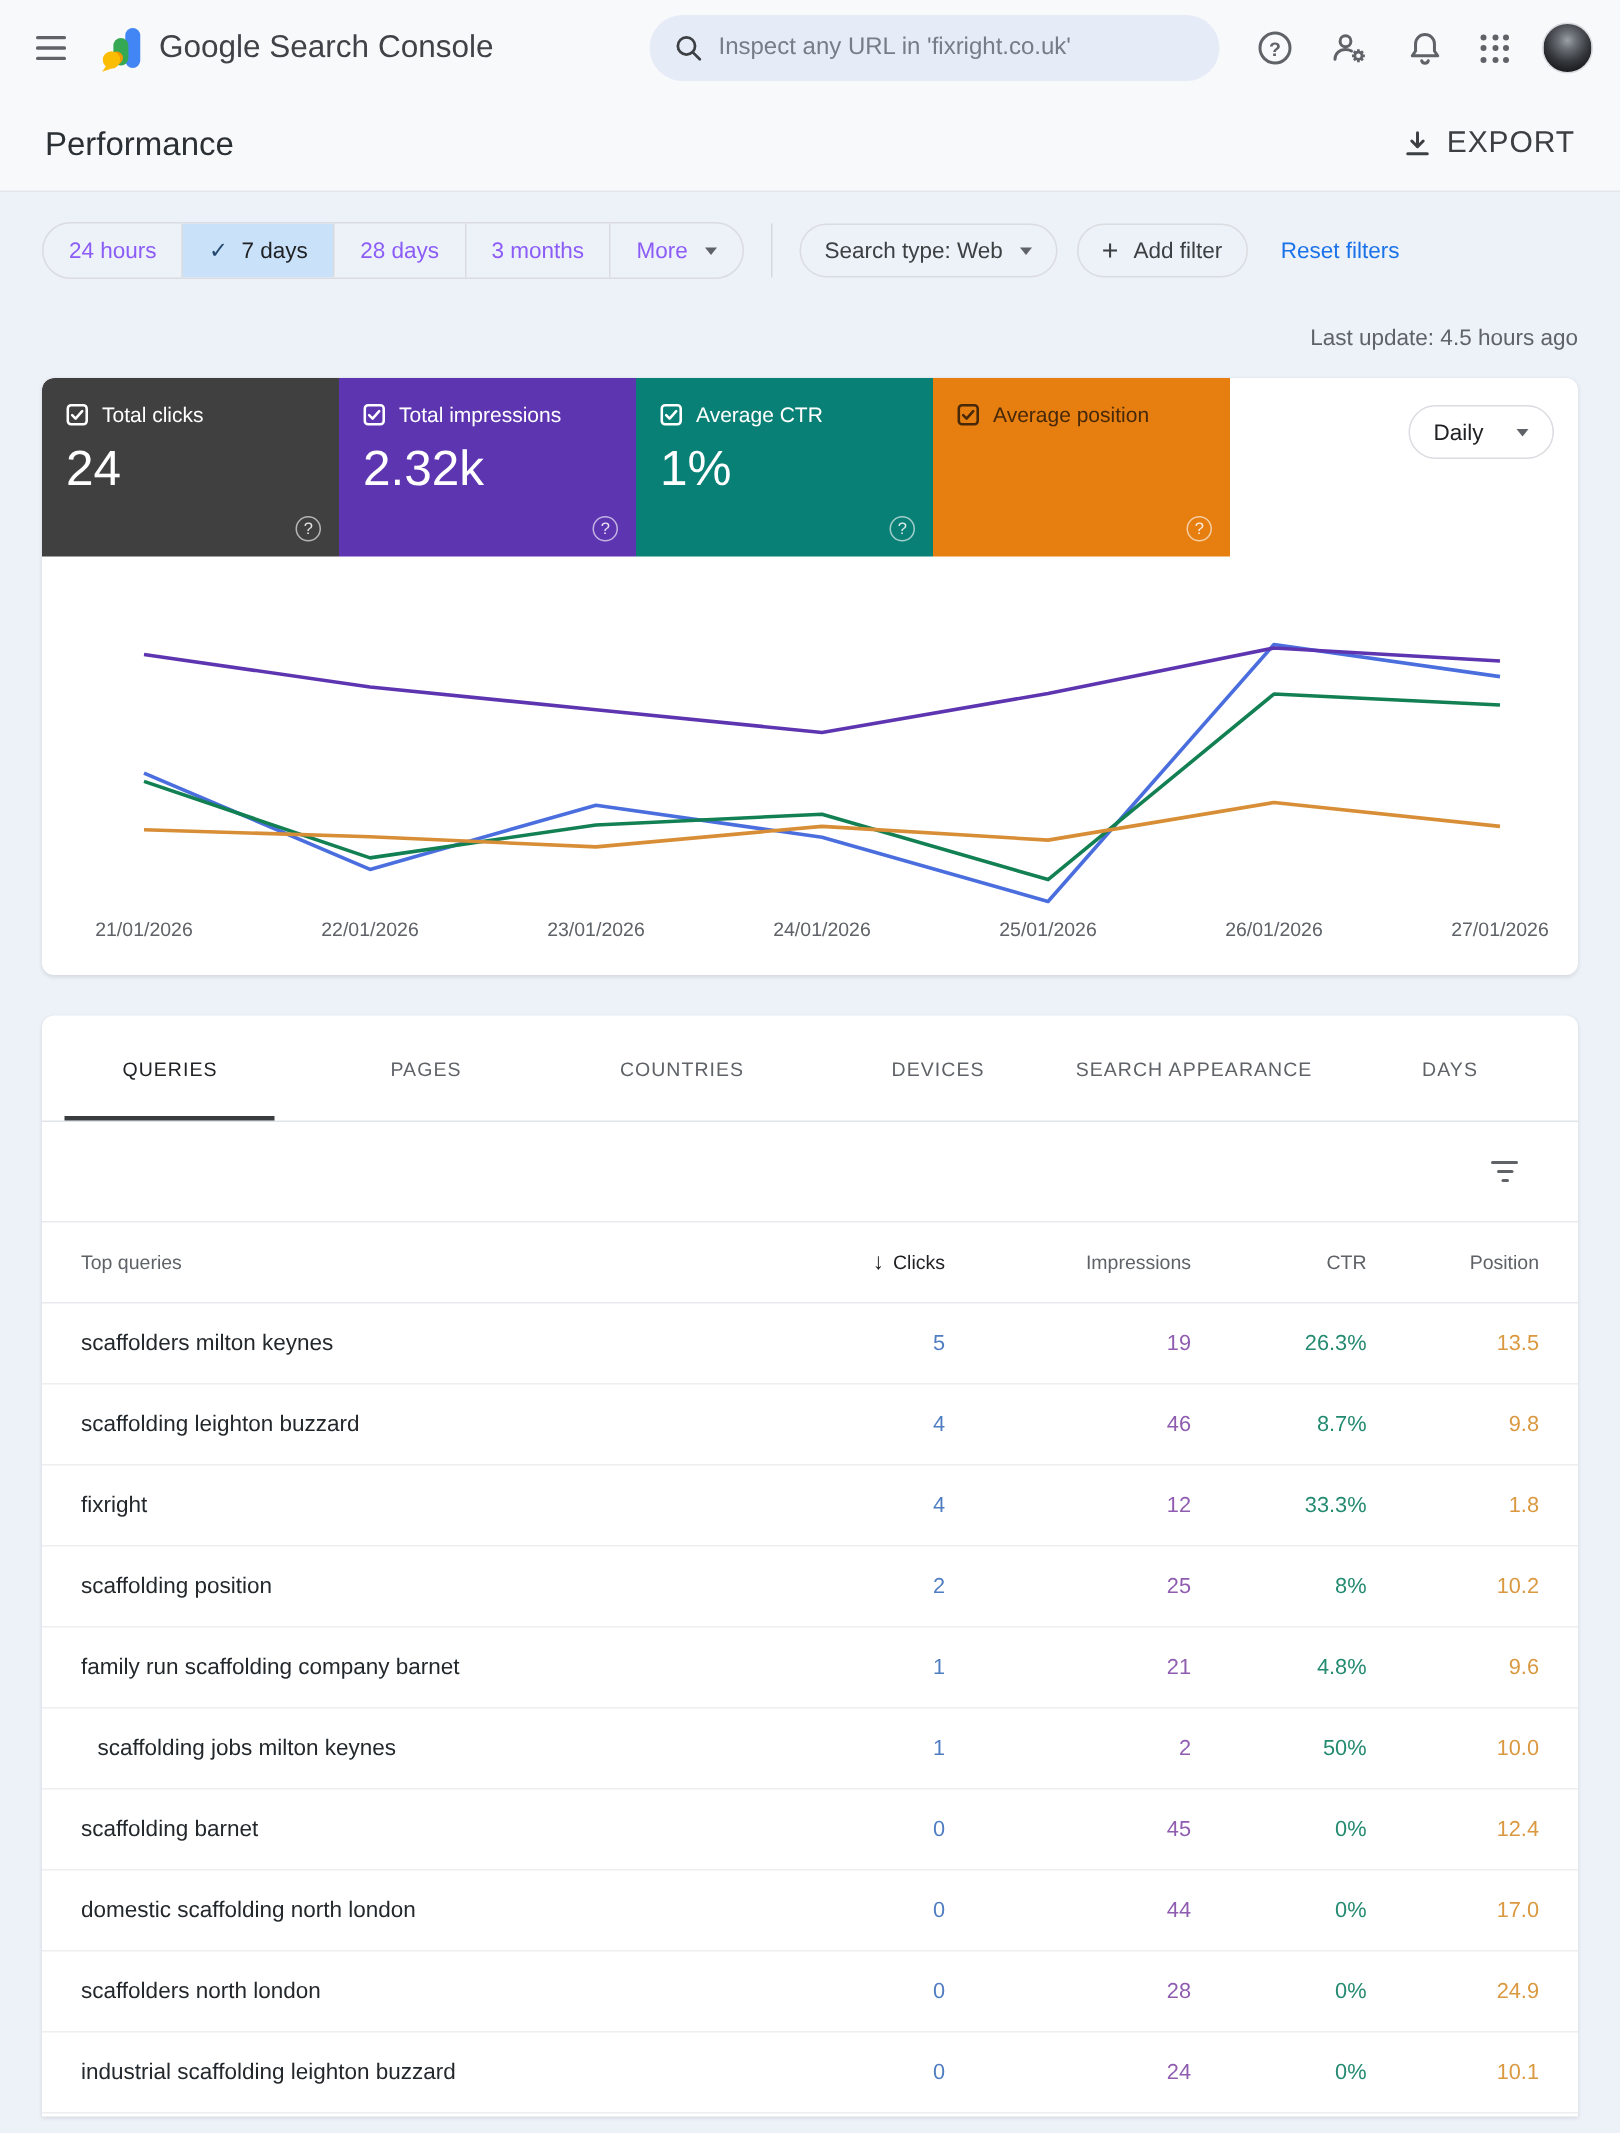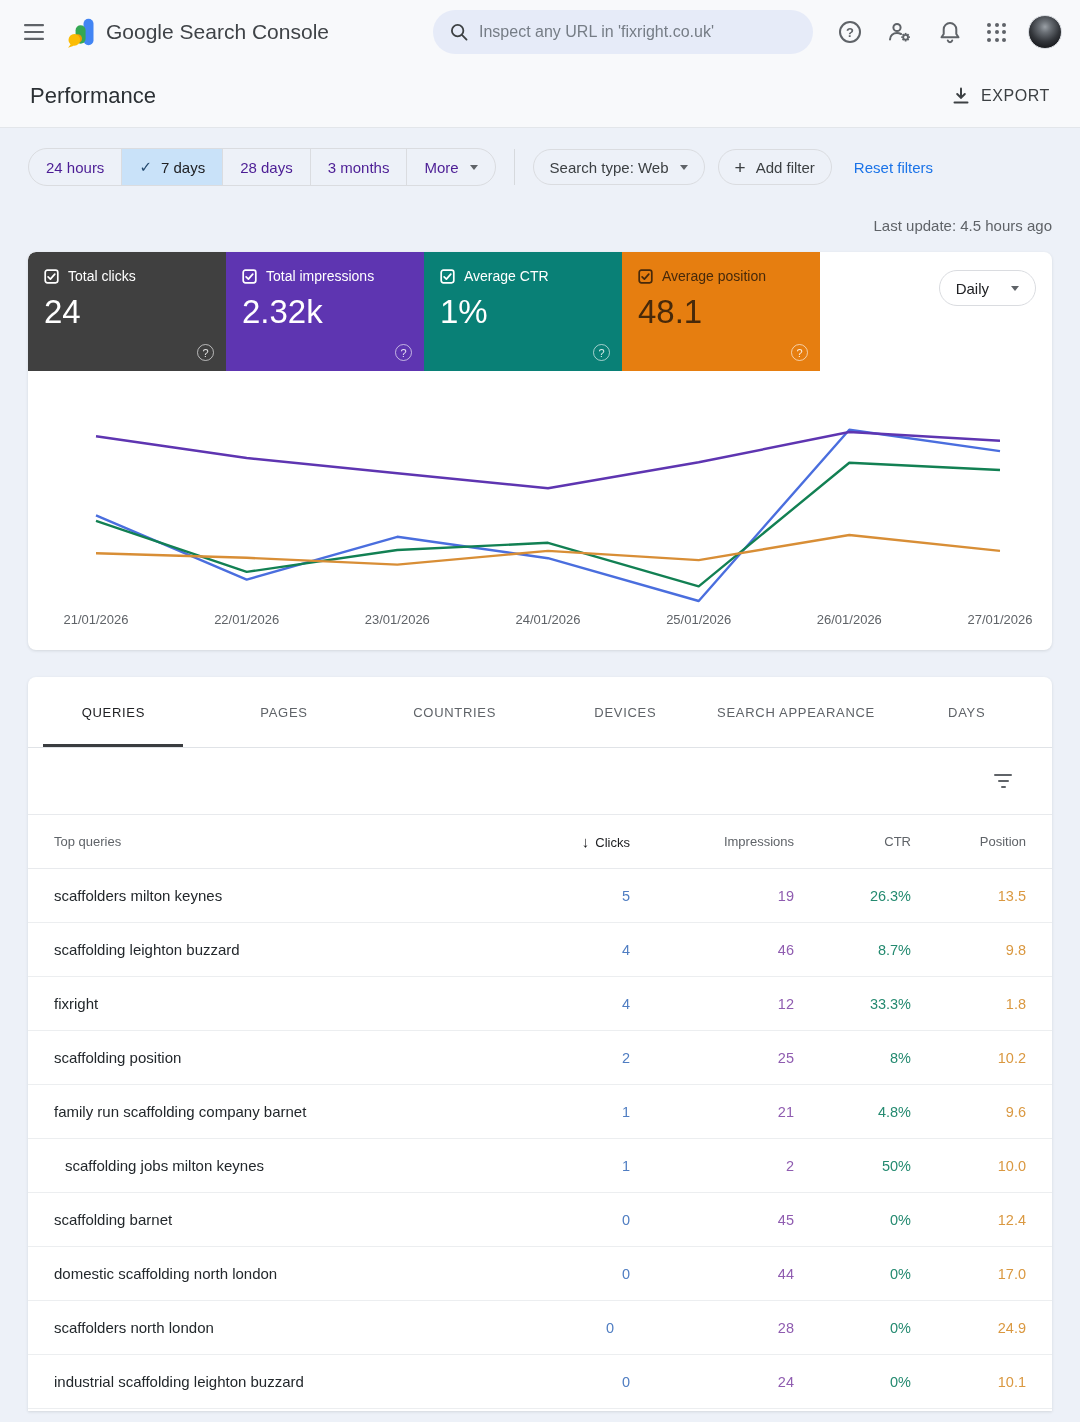--- a/index.html
+++ b/index.html
@@ -24,27 +24,27 @@
   .help-circle { width:22px; height:22px; border:2px solid #5f6368; border-radius:50%; font-size:13px; font-weight:bold; display:flex; align-items:center; justify-content:center; }
   .grid-dots { display:grid; grid-template-columns:repeat(3,4px); gap:3.5px; }
   .grid-dots i { width:4px; height:4px; border-radius:50%; background:#5f6368; }
   .avatar { width:34px; height:34px; border-radius:50%; margin-left:22px; cursor:pointer;
     background: radial-gradient(circle at 50% 34%, #9aa0a6 0%, #6a6f75 22%, #33363b 55%, #141518 85%); border:1px solid #d7dadf; }
 
   
   .page-header { height:64px; background:#f8f9fb; border-bottom:1px solid #e3e6ea; display:flex; align-items:center; padding:0 30px; }
   .page-title { font-size:22px; font-weight:500; color:#2b3034; }
   .export-btn { margin-left:auto; display:flex; align-items:center; gap:10px; background:none; border:none; cursor:pointer;
-    font-family:inherit; font-size:16px; font-weight:500; letter-spacing:.6px; color:#3c4043; }
+    font-family:inherit; font-size:20px; font-weight:500; letter-spacing:.6px; color:#3c4043; }
 
   
   .content { padding:0 28px; }
   .filters-row { margin-top:20px; display:flex; align-items:center; }
   .seg-group { display:inline-flex; border:1px solid #dadce0; border-radius:19px; overflow:hidden; background:transparent; }
-  .chip-seg { display:flex; align-items:center; height:36px; padding:0 17px; font-family:inherit; font-size:15px; color:#4c1d95;
+  .chip-seg { display:flex; align-items:center; height:36px; padding:0 17px; font-family:inherit; font-size:15px; color:#8b5cf6;
     background:transparent; border:none; border-left:1px solid #dadce0; cursor:pointer; white-space:nowrap; }
   .chip-seg:first-child { border-left:none; }
   .chip-seg.selected { background:#c9e2f9; color:#202124; }
   .chip-seg .check { margin-right:9px; color:#23486e; font-size:15px; }
   .caret { width:0; height:0; border-left:4.5px solid transparent; border-right:4.5px solid transparent; border-top:5.5px solid #5f6368; margin-left:11px; }
   .v-divider { width:1px; height:36px; background:#d6d9dd; margin:0 18px; }
   .pill-btn { display:flex; align-items:center; height:36px; padding:0 16px; border:1px solid #dadce0; border-radius:19px;
     background:transparent; font-family:inherit; font-size:15px; color:#3c4043; cursor:pointer; white-space:nowrap; }
   .pill-btn .plus { font-size:19px; color:#3c4043; margin-right:10px; line-height:1; }
   .reset-link { margin-left:22px; background:none; border:none; font-family:inherit; font-size:15px; color:#1a73e8; cursor:pointer; }
@@ -247,21 +247,20 @@
             <span class="metric-help">?</span>
           </div>
           <div class="metric-card" style="background: rgb(230, 126, 16); color: rgb(71, 41, 10);">
             <div class="metric-label">
               <svg width="15" height="15" viewBox="0 0 15 15">
                 <rect x="1.2" y="1.2" width="12.6" height="12.6" rx="2.2" fill="none" stroke="#47290a" stroke-width="1.7"></rect>
                 <path d="M4.1 7.8 l2.3 2.3 4.4-5" fill="none" stroke="#47290a" stroke-width="1.7" stroke-linecap="round" stroke-linejoin="round"></path>
               </svg>
               <span>Average position</span>
             </div>
-            <div class="metric-value">48.1</div>
             <span class="metric-help">?</span>
           </div>
         </div>
       <button class="interval-btn">
         <span>Daily</span>
         <span class="caret"></span>
       </button>
       <svg class="chart-svg" width="1024" height="278" viewBox="0 0 1024 278">
           <polyline points="68.0,144.4 218.7,208.6 369.3,165.8 520.0,187.2 670.7,230.0 821.3,58.7 972.0,80.1" fill="none" stroke="#4a6ede" stroke-width="2.4" stroke-linejoin="round"></polyline>
           <polyline points="68.0,65.3 218.7,87.0 369.3,102.2 520.0,117.3 670.7,91.3 821.3,61.0 972.0,69.7" fill="none" stroke="#5e35b1" stroke-width="2.4" stroke-linejoin="round"></polyline>
@@ -365,21 +364,21 @@
           <div class="trow">
             <div class="c-query" style="color: rgb(35, 40, 44);">domestic scaffolding north london</div>
             <div class="c-num c1" style="color: rgb(79, 125, 194);">0</div>
             <div class="c-num c2" style="color: rgb(143, 92, 176);">44</div>
             <div class="c-num c3" style="color: rgb(36, 138, 112);">0%</div>
             <div class="c-num c4" style="color: rgb(218, 152, 64);">17.0</div>
           </div>
           <div class="trow">
             <div class="c-query" style="color: rgb(35, 40, 44);">scaffolders north london</div>
             <div class="c-num c1" style="color: rgb(79, 125, 194);">0</div>
-            <div class="c-num c2" style="color: rgb(143, 92, 176); margin-left: 16px;">28</div>
+            <div class="c-num c2" style="color: rgb(143, 92, 176);">28</div>
             <div class="c-num c3" style="color: rgb(36, 138, 112);">0%</div>
             <div class="c-num c4" style="color: rgb(218, 152, 64);">24.9</div>
           </div>
           <div class="trow">
             <div class="c-query" style="color: rgb(35, 40, 44);">industrial scaffolding leighton buzzard</div>
             <div class="c-num c1" style="color: rgb(79, 125, 194);">0</div>
             <div class="c-num c2" style="color: rgb(143, 92, 176);">24</div>
             <div class="c-num c3" style="color: rgb(36, 138, 112);">0%</div>
             <div class="c-num c4" style="color: rgb(218, 152, 64);">10.1</div>
           </div>

